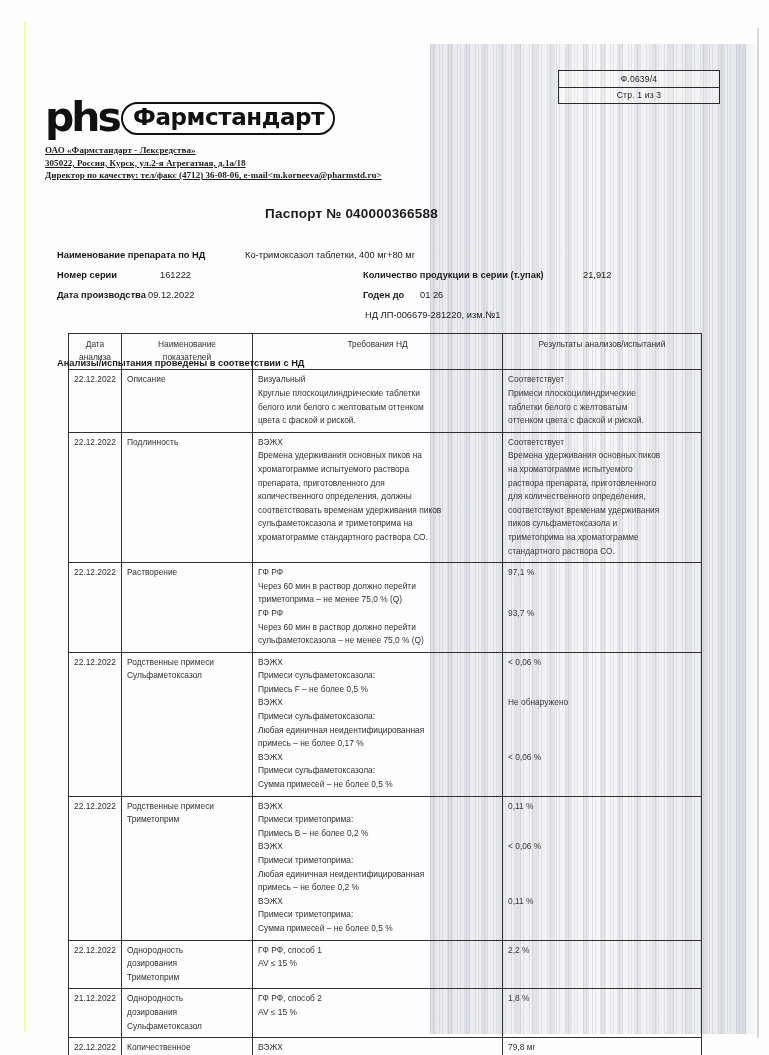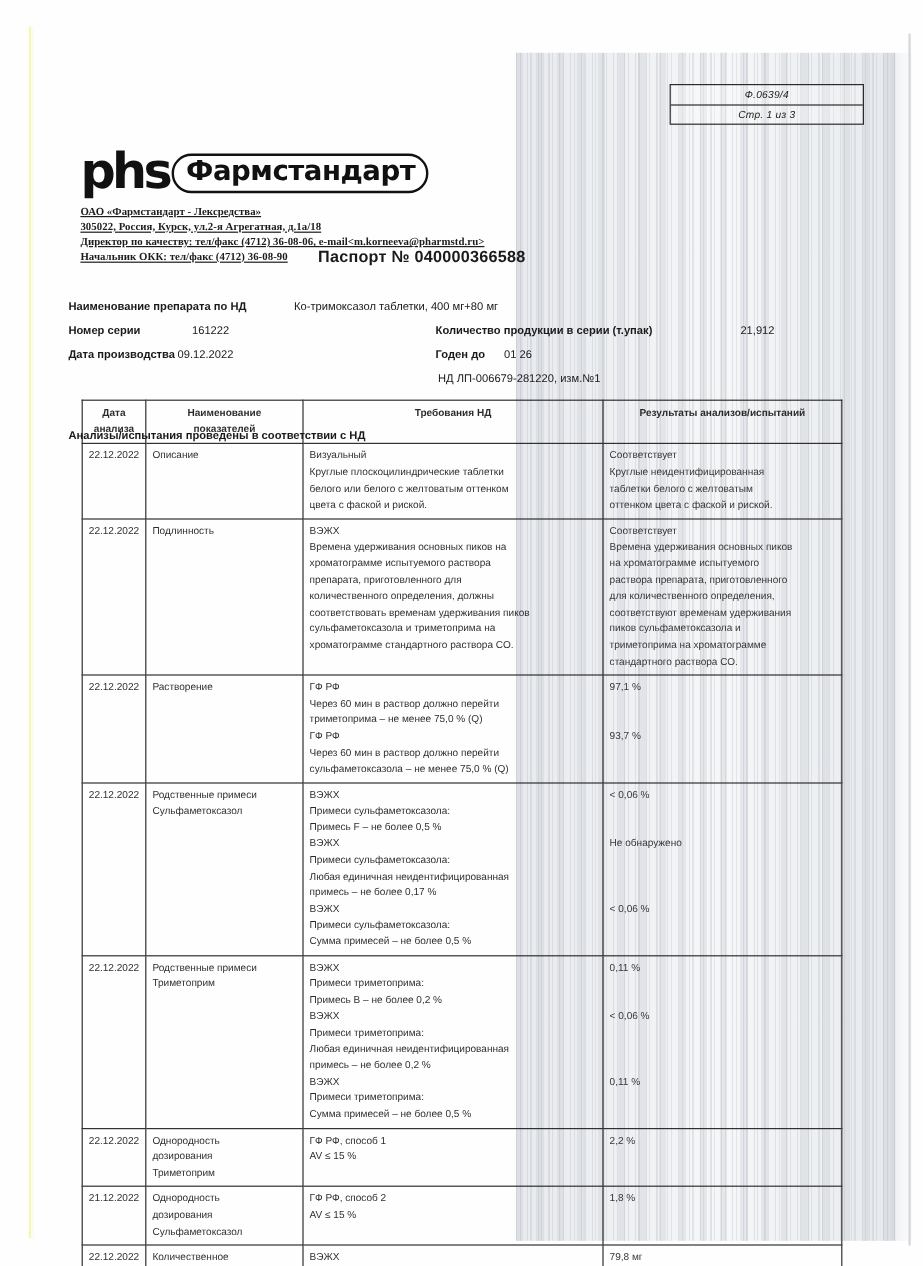--- a/index.html
+++ b/index.html
@@ -55,27 +55,26 @@
     background:#fafbd2;opacity:.7;pointer-events:none;
   }
 
   
   .form-box{
     position:absolute;top:70px;left:558px;width:160px;
     border:1px solid #2b2b2b;
     font-size:8.5px;text-align:center;
     background:rgba(255,255,255,.25);
     z-index:4;
-    font-style:italic;
   }
   .form-box .fb-row{padding:2.5px 0 3px;letter-spacing:.2px;}
   .form-box .fb-row.first{border-bottom:1px solid #2b2b2b;}
 
   
-  .letterhead{position:absolute;top:98px;left:67px;z-index:4;margin-top:26px;}
+  .letterhead{position:absolute;top:98px;left:45px;z-index:4;}
   .logo{
     position:relative;height:42px;width:268px;
   }
   .logo-phs{
     position:absolute;left:0;top:-1px;
     font-family:"DejaVu Sans", sans-serif;
     font-weight:bold;font-size:41px;line-height:41px;
     letter-spacing:-3px;color:#111;
   }
   .logo-pill{
@@ -106,21 +105,21 @@
   
   .meta{position:absolute;top:250px;left:0;width:699px;z-index:4;font-size:9.3px;}
   .meta-row{position:relative;height:20px;}
   .m-lbl{position:absolute;font-weight:bold;white-space:nowrap;}
   .m-val{position:absolute;white-space:nowrap;}
   .mr1 .m-lbl{left:57px;top:0;}
   .mr1 .m-val{left:245px;top:0;}
   .mr2 .m-lbl{left:57px;top:0;}
   .mr2 .m-val{left:160px;top:0;}
   .mr2 .m-lbl2{position:absolute;left:363px;top:0;font-weight:bold;white-space:nowrap;}
-  .mr2 .m-val2{position:absolute;left:617px;top:0;white-space:nowrap;text-align:right;}
+  .mr2 .m-val2{position:absolute;left:583px;top:0;white-space:nowrap;text-align:right;}
   .mr3 .m-lbl{left:57px;top:0;}
   .mr3 .m-val{left:148px;top:0;}
   .mr3 .m-lbl2{position:absolute;left:363px;top:0;font-weight:bold;white-space:nowrap;}
   .mr3 .m-val2{position:absolute;left:420px;top:0;white-space:nowrap;}
   .mr4 .m-lbl{left:57px;top:0;margin-top:48px;}
   .mr4 .m-val2{position:absolute;left:365px;top:0;white-space:nowrap;text-align:center;}
 
   
   table.results{
     position:absolute;top:333px;left:68px;
@@ -133,21 +132,21 @@
   table.results td, table.results th{
     border:1px solid #222;
     vertical-align:top;
     padding:3px 5px 4px 5px;
     font-size:8.4px;
     line-height:13.6px;
     background:transparent;
   }
   table.results th{
     text-align:center;
-    font-weight:bold;
+    font-weight:normal;
     padding:4px 4px 5px;
     line-height:13.2px;
   }
   col.c-date{width:53px;}
   col.c-name{width:131px;}
   col.c-req{width:250px;}
   col.c-res{width:199px;}
   td.date{text-align:left;white-space:nowrap;font-size:8.4px;}
   td.res{color:#2a2a2a;}
   .cell-line{display:block;}
@@ -174,21 +173,20 @@
 
   <div class="letterhead">
     <div class="logo">
       <span class="logo-phs">phs</span>
       <span class="logo-pill">Фармстандарт</span>
     </div>
     <div class="company-lines">
       <div>ОАО «Фармстандарт - Лексредства»</div>
       <div>305022, Россия, Курск, ул.2-я Агрегатная, д.1а/18</div>
       <div>Директор по качеству: тел/факс (4712) 36-08-06, e-mail&lt;m.korneeva@pharmstd.ru&gt;</div>
-      <div>Начальник ОКК: тел/факс (4712) 36-08-90</div>
     </div>
   </div>
 
   <div class="passport-title">Паспорт № 040000366588</div>
 
   <div class="meta">
     <div class="meta-row mr1">
       <span class="m-lbl">Наименование препарата по НД</span>
       <span class="m-val">Ко-тримоксазол таблетки, 400 мг+80 мг</span>
     </div>
@@ -238,21 +236,21 @@
             <span class="cell-line">Описание</span>
           </td>
           <td>
             <span class="cell-line">Визуальный</span>
             <span class="cell-line">Круглые плоскоцилиндрические таблетки</span>
             <span class="cell-line">белого или белого с желтоватым оттенком</span>
             <span class="cell-line">цвета с фаской и риской.</span>
           </td>
           <td class="res">
             <span class="cell-line">Соответствует</span>
-            <span class="cell-line">Круглые неидентифицированная</span>
+            <span class="cell-line">Примеси плоскоцилиндрические</span>
             <span class="cell-line">таблетки белого с желтоватым</span>
             <span class="cell-line">оттенком цвета с фаской и риской.</span>
           </td>
         </tr>
         <tr>
           <td class="date">22.12.2022</td>
           <td>
             <span class="cell-line">Подлинность</span>
           </td>
           <td>

